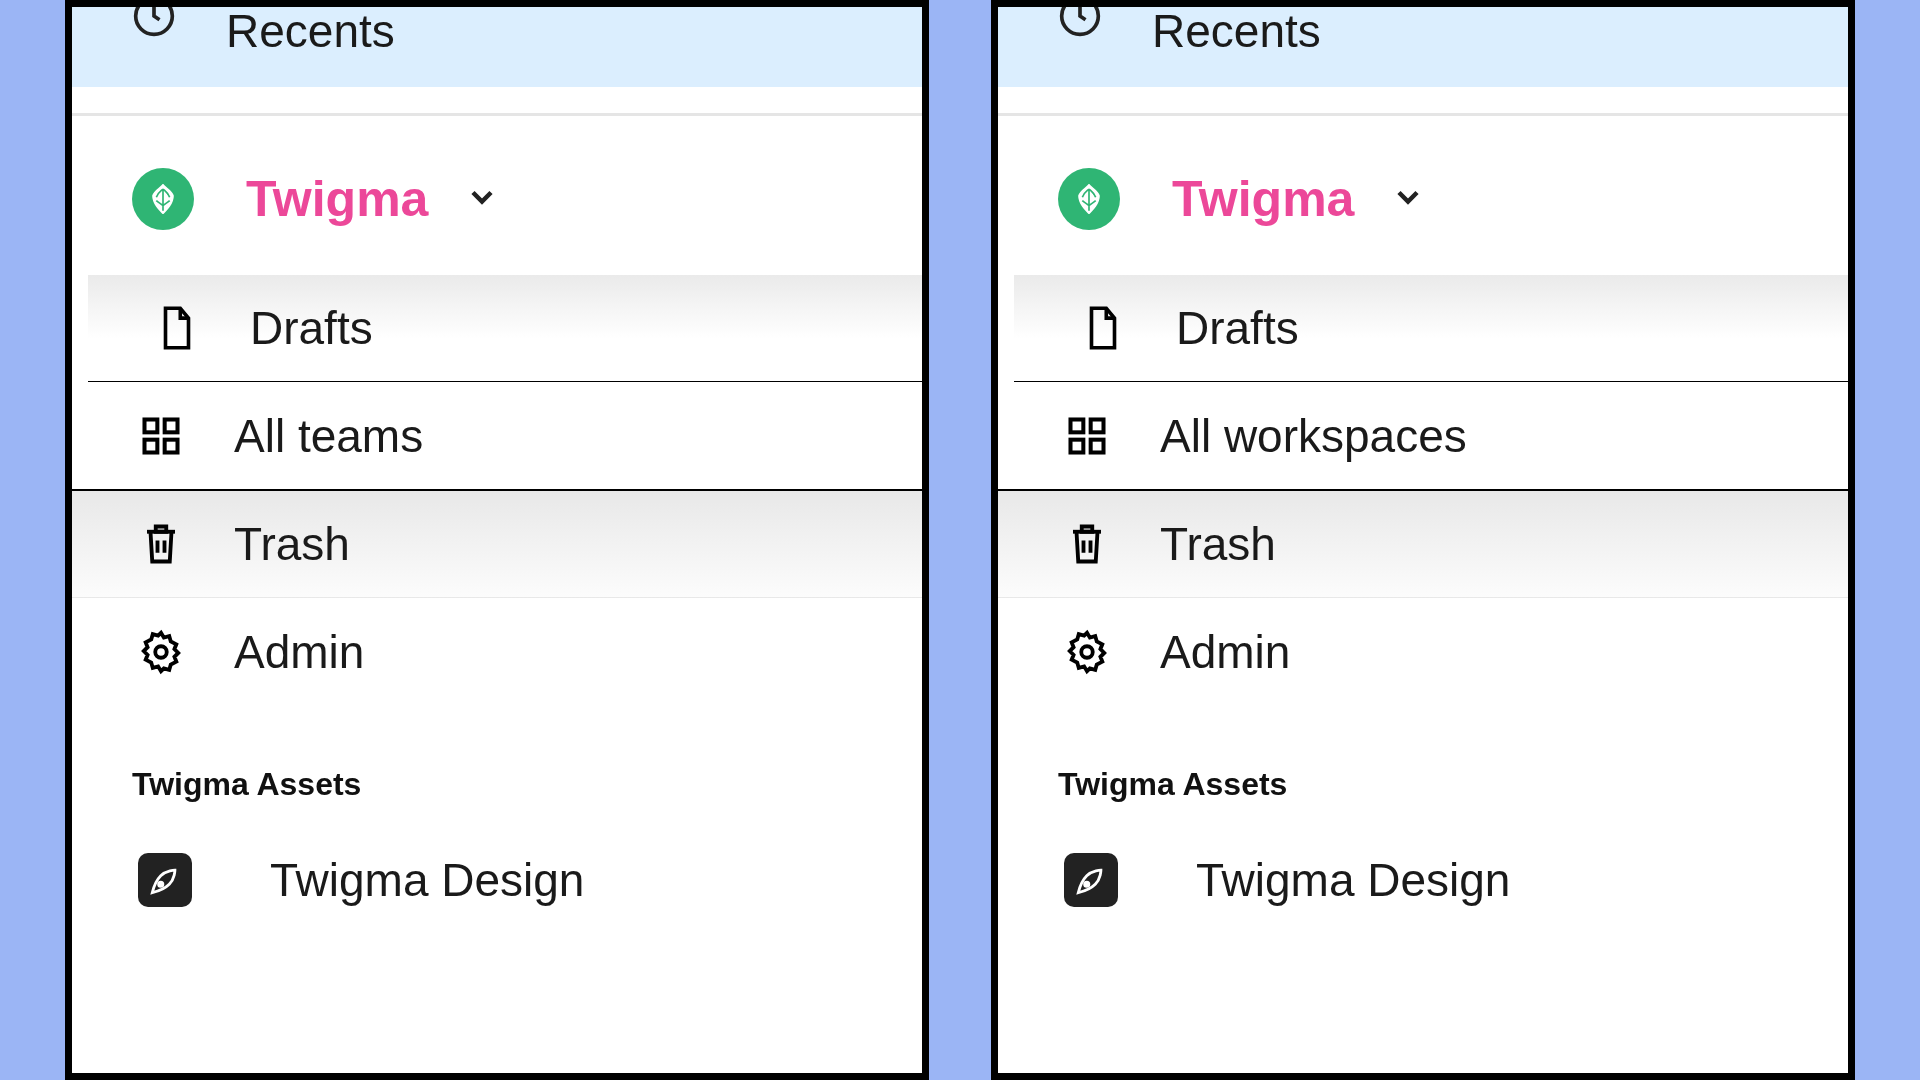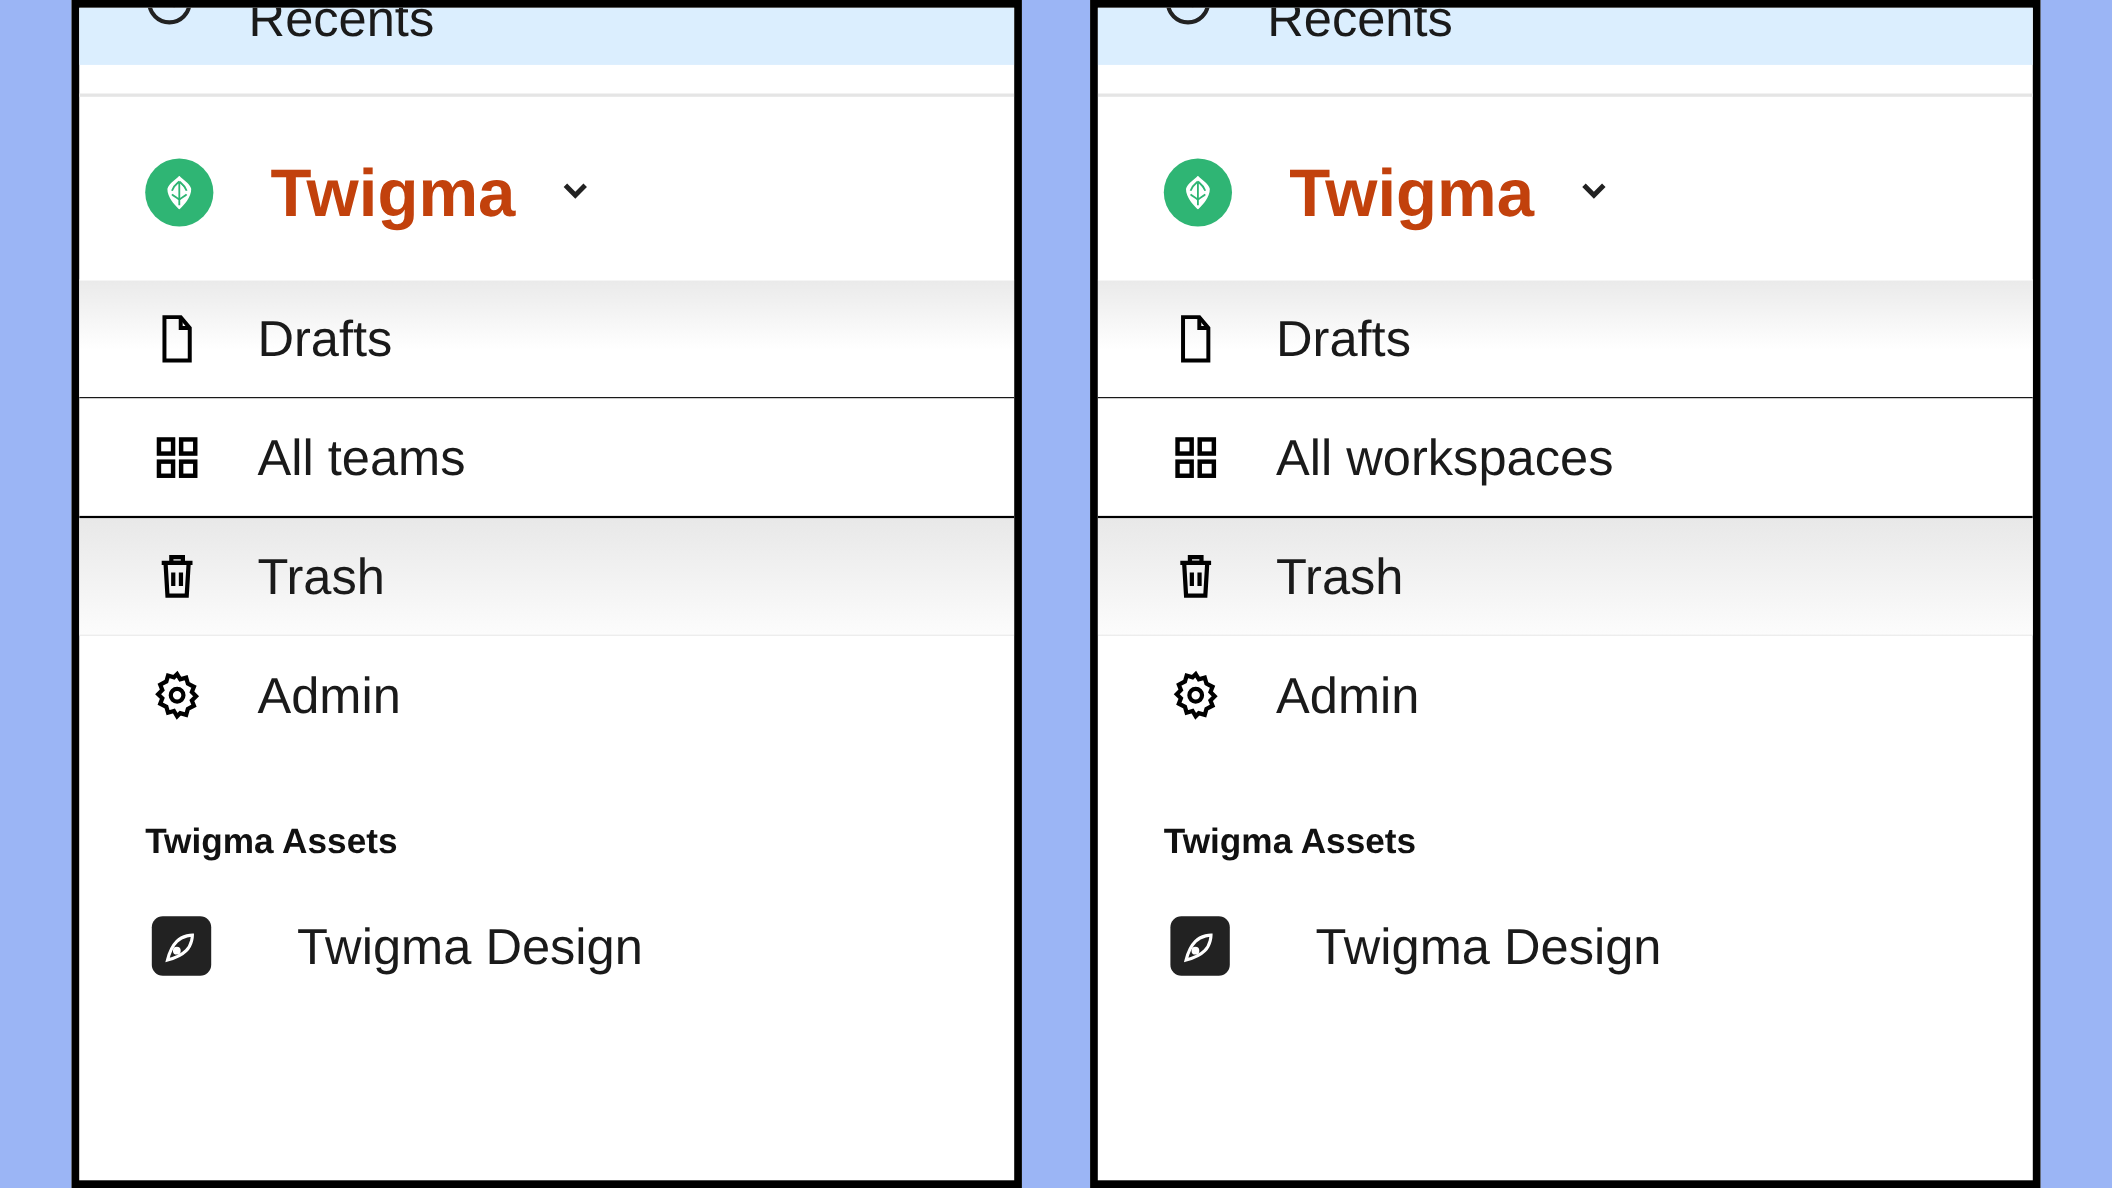--- a/index.html
+++ b/index.html
@@ -20,21 +20,21 @@
     display: flex;
     flex-direction: column;
     overflow: hidden;
   }
   .recents-row {
     background: #dbeefe;
     display: flex;
     align-items: center;
     gap: 50px;
     padding: 0 60px 32px 60px;
-    height: 52px;
+    height: 80px;
   }
   .recents-label {
     font-size: 46px;
     font-weight: 500;
     color: #1a1a1a;
   }
   .clock-icon {
     width: 44px;
     height: 44px;
     display: flex;
@@ -56,23 +56,23 @@
   .org-avatar {
     width: 62px;
     height: 62px;
     border-radius: 50%;
     background: #2fb574;
     display: flex;
     align-items: center;
     justify-content: center;
   }
   .org-name {
-    font-size: 61px;
+    font-size: 50px;
     font-weight: 700;
-    color: #c2410c;
+    color: #ec4899;
   }
   .chevron {
     margin-left: -16px;
   }
   .nav-item {
     display: flex;
     align-items: center;
     gap: 50px;
     padding: 26px 60px 26px 66px;
     font-size: 46px;
@@ -81,20 +81,21 @@
     border-top: 1px solid transparent;
     border-bottom: 1px solid transparent;
   }
   .nav-item.shaded-top {
     background: linear-gradient(to bottom, #e8e8e8, #fcfcfc);
     border-top: 1px solid #000;
   }
   .nav-item.shaded-bot {
     background: linear-gradient(to bottom, #eaeaea, #ffffff 60%);
     border-bottom: 1px solid #000;
+    margin-left: 16px;
   }
   .nav-item.middle {
     border-bottom: 1px solid #000;
   }
   .nav-icon {
     width: 46px;
     height: 46px;
     display: flex;
     align-items: center;
     justify-content: center;

